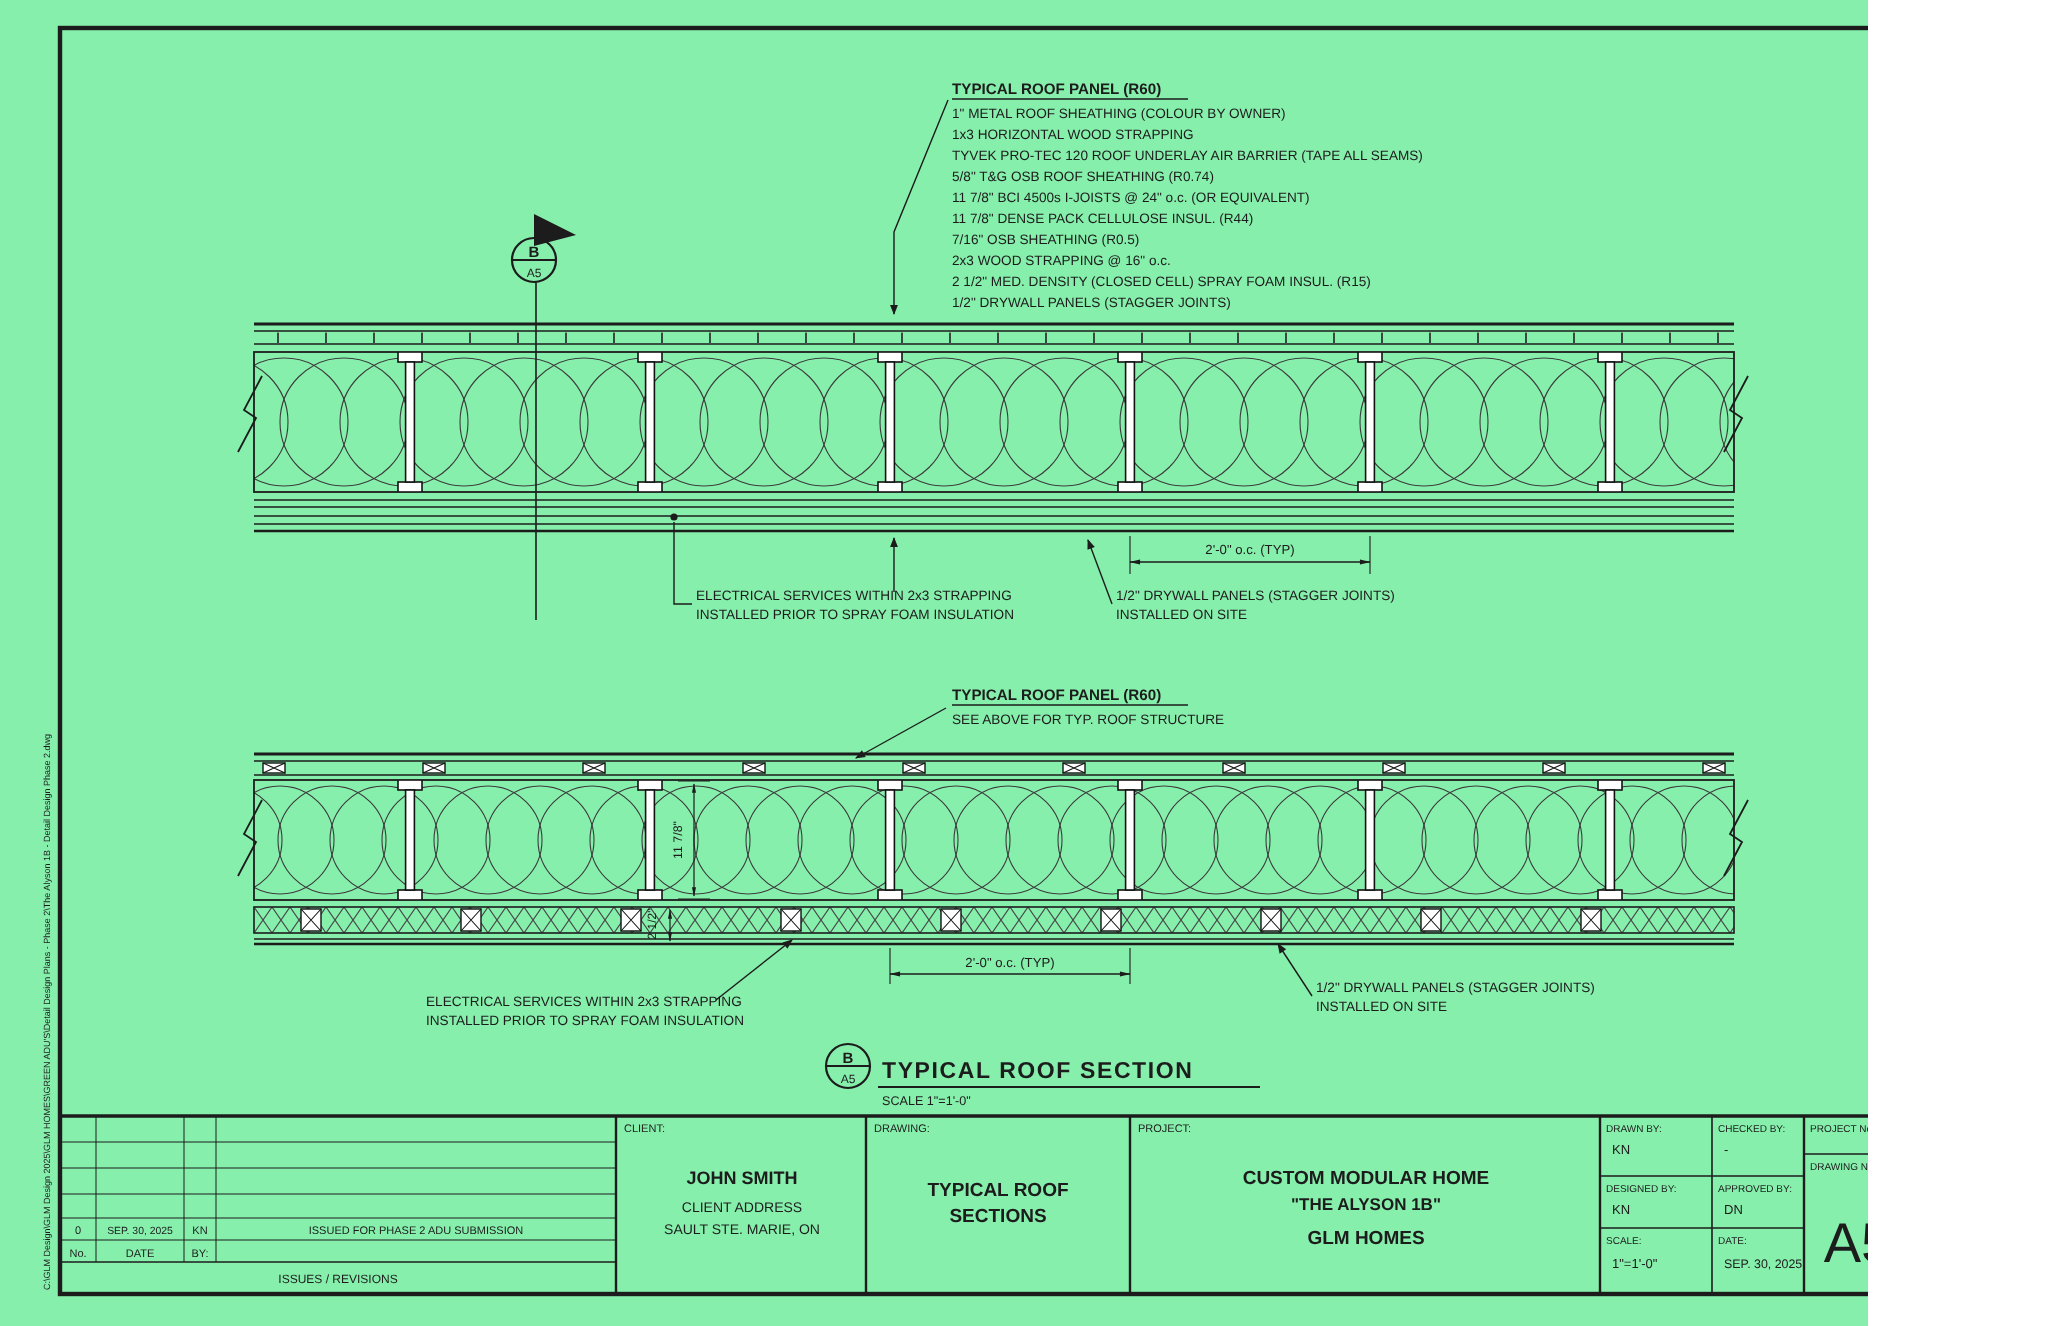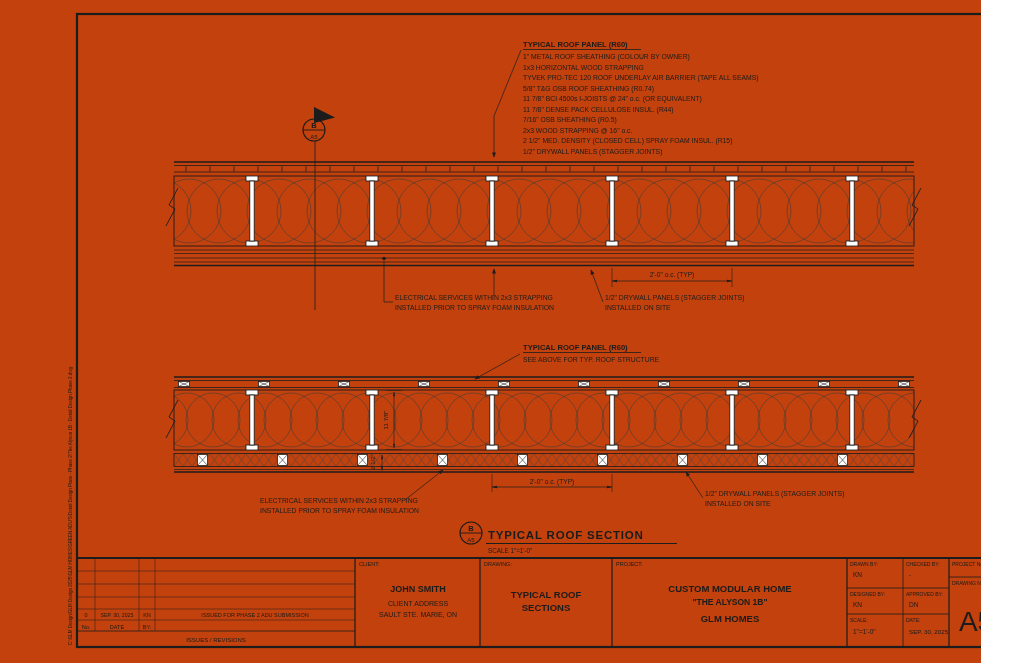--- a/index.html
+++ b/index.html
@@ -1,17 +1,17 @@
 <!DOCTYPE html>
 <html><head>
 <meta charset="utf-8">
 <style>
   html,body{margin:0;padding:0;background:#ffffff;}
-  .sheet{position:relative;width:934px;height:663px;background:#c2410c;overflow:hidden;
-         font-family:"Liberation Sans", sans-serif;padding-left:47px;}
+  .sheet{position:relative;width:934px;height:663px;background:#86efac;overflow:hidden;
+         font-family:"Liberation Sans", sans-serif;}
   svg text{font-family:"Liberation Sans", sans-serif;fill:#1c1c1c;}
 </style>
 </head>
 <body>
 
 <div class="sheet">
 <svg viewBox="0 0 1024 663" width="1024" height="663">
   <defs>
     <marker id="arr" viewBox="0 0 10 10" refX="8.5" refY="5" markerWidth="8" markerHeight="8" orient="auto-start-reverse">
       <path d="M0.5,1.5 L9.5,5 L0.5,8.5 z" fill="#1c1c1c"></path>

